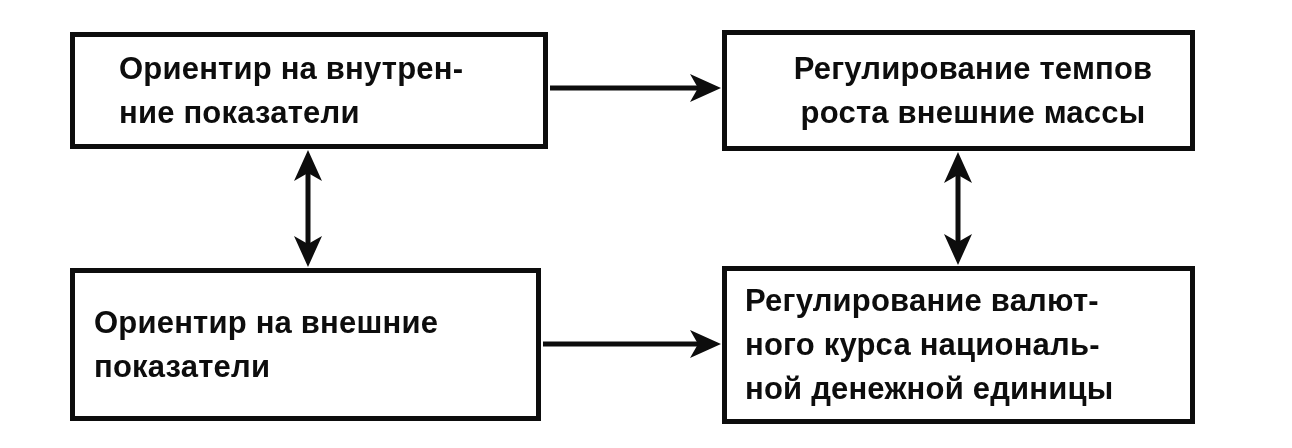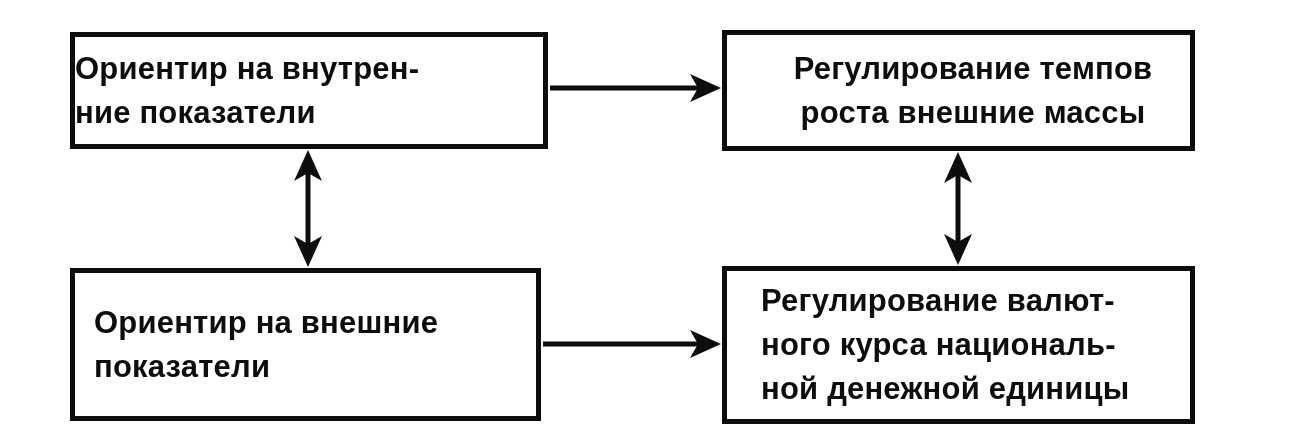--- a/index.html
+++ b/index.html
@@ -29,36 +29,37 @@
     line-height: 44px;
     letter-spacing: 0.2px;
   }
   .node span {
     display: block;
     white-space: nowrap;
   }
   #node-top-left {
     left: 70px; top: 32px;
     width: 478px; height: 117px;
+    padding-left: 44px;
   }
   #node-top-right {
     left: 722px; top: 30px;
     width: 473px; height: 121px;
     padding-left: 29px;
     align-items: center;
   }
   #node-bottom-left {
     left: 70px; top: 268px;
     width: 471px; height: 153px;
     padding-left: 19px;
   }
   #node-bottom-right {
     left: 722px; top: 266px;
     width: 473px; height: 158px;
-    padding-left: 34px;
+    padding-left: 18px;
   }
   .arrow-layer {
     position: absolute;
     left: 0; top: 0;
     width: 1292px;
     height: 448px;
   }
   .arrow-layer line {
     stroke: #0d0d0d;
     stroke-width: 5;

